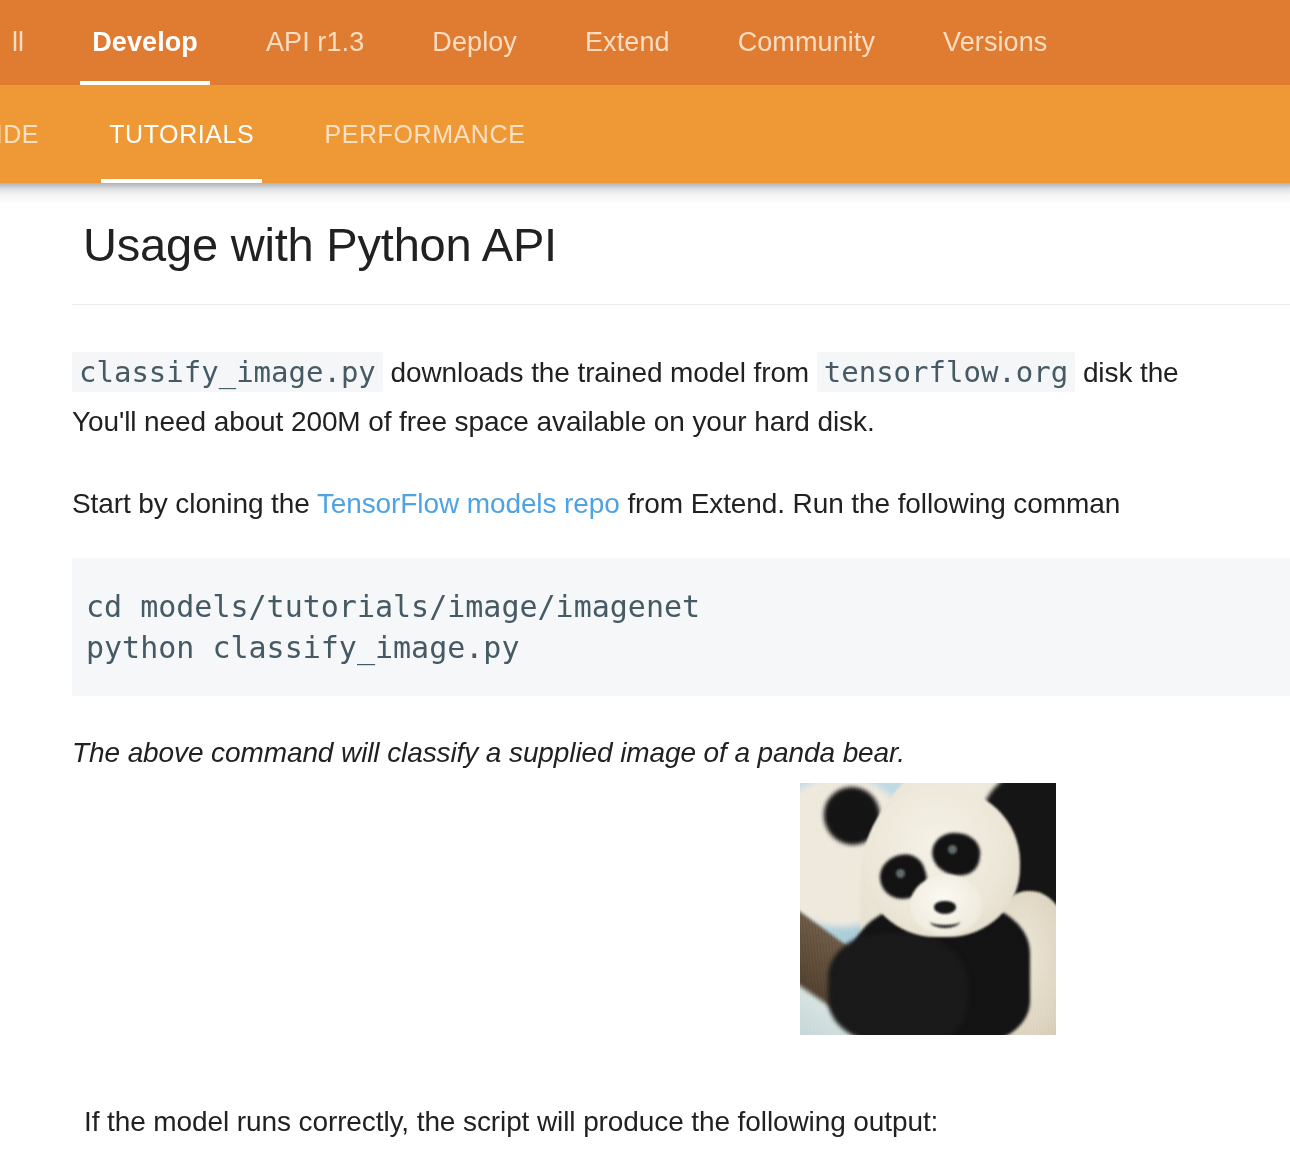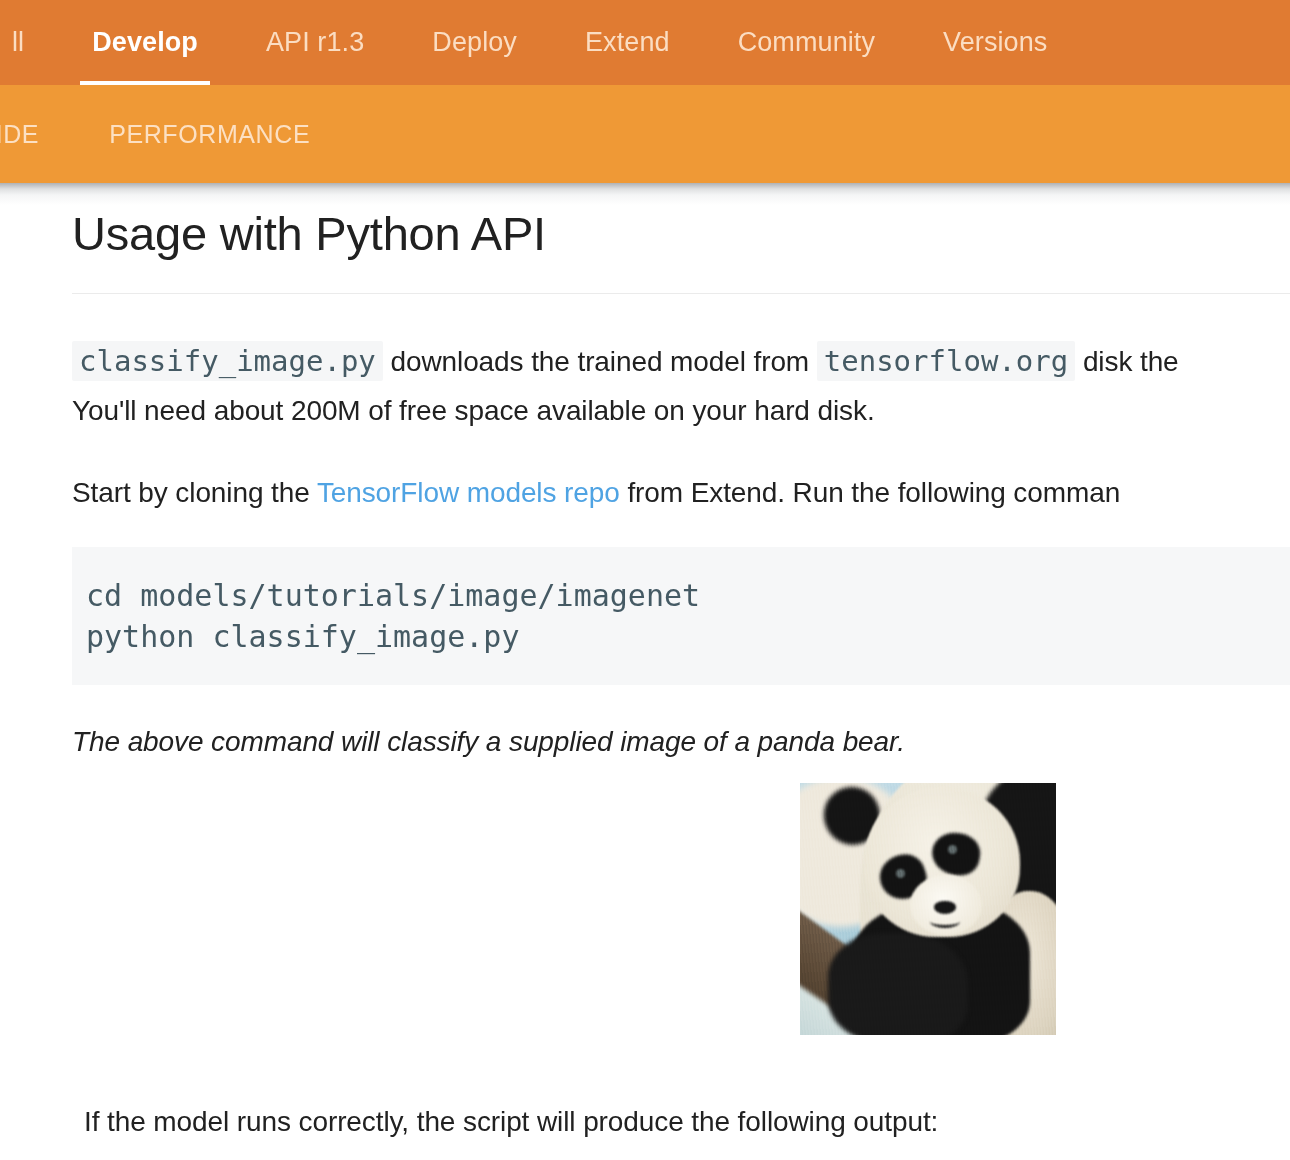--- a/index.html
+++ b/index.html
@@ -125,21 +125,21 @@
 
   
   .content {
     position: absolute;
     top: 205px;
     left: 0;
     width: 1290px;
     background: #ffffff;
   }
   .page-title {
-    margin: 0;
+    margin: 11px;
     padding: 0 0 0 72px;
     font-size: 47px;
     font-weight: 400;
     color: #212121;
     line-height: 1.25;
     letter-spacing: -0.2px;
   }
   .title-rule {
     margin: 29px 0 0 72px;
     width: 1218px;
@@ -410,20 +410,23 @@
     <div class="topnav-item">
       <span>Versions</span>
     </div>
   </div>
 </div>
 
 <div class="subnav">
   <div class="subnav-inner">
     <div class="subnav-item">
       <span>UIDE</span>
+    </div>
+    <div class="subnav-item active">
+      <span>TUTORIALS</span>
     </div>
     <div class="subnav-item">
       <span>PERFORMANCE</span>
     </div>
   </div>
 </div>
 <div class="nav-shadow"></div>
 
 <div class="content">
 

